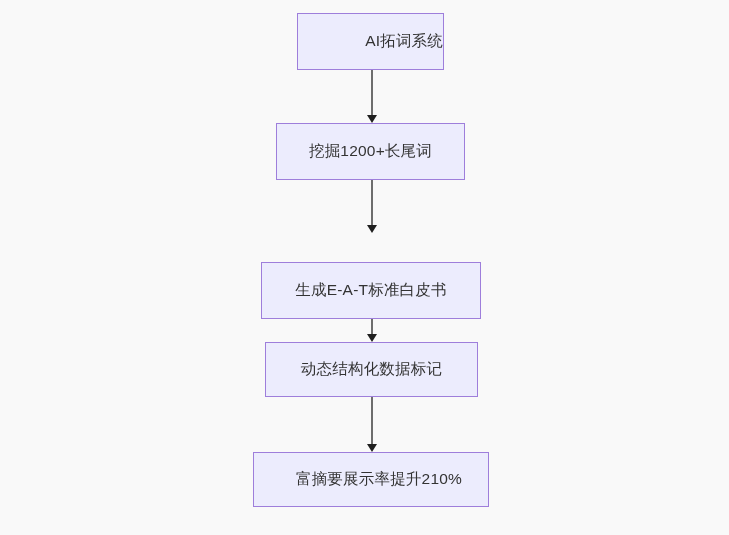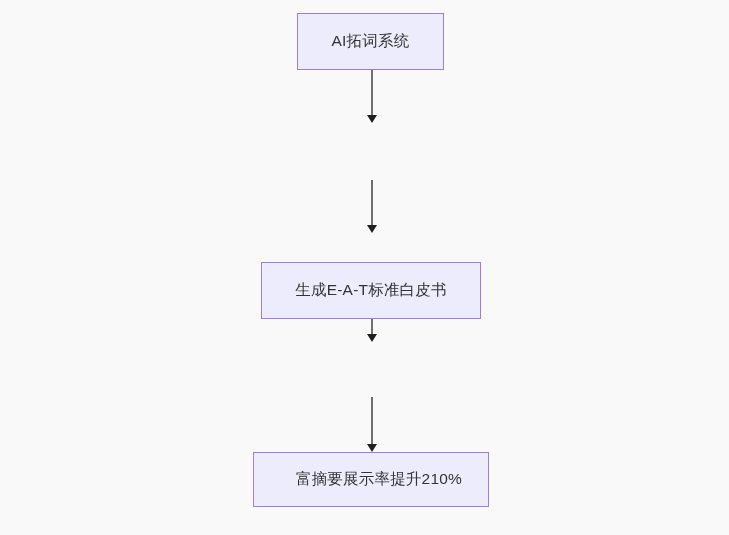--- a/index.html
+++ b/index.html
@@ -68,22 +68,28 @@
       <div class="edge-head" style="top: 45px; border-top-color: rgb(31, 31, 31);"></div>
     </div>
     <div class="edge" style="left: 371px; top: 290px; height: 52px; width: 1.6px;">
       <div class="edge-line" style="height: 45px; background: rgb(109, 109, 109);"></div>
       <div class="edge-head" style="top: 44px; border-top-color: rgb(31, 31, 31);"></div>
     </div>
     <div class="edge" style="left: 371px; top: 397px; height: 55px; width: 1.6px;">
       <div class="edge-line" style="height: 48px; background: rgb(109, 109, 109);"></div>
       <div class="edge-head" style="top: 47px; border-top-color: rgb(31, 31, 31);"></div>
     </div>
-    <div class="node" style="left: 297px; top: 13px; width: 147px; height: 57px; background: rgb(236, 236, 253); border-color: rgb(158, 126, 219); color: rgb(51, 51, 51);">
+    <div class="node" style="left: 297px; top: 13px; width: 147px; height: 57px; background: rgb(236, 236, 253); border-color: rgb(158, 126, 219); color: rgb(51, 51, 51); justify-content: flex-end;">
       <span class="node-label">AI拓词系统</span>
+    </div>
+    <div class="node" style="left: 276px; top: 123px; width: 189px; height: 57px; background: rgb(236, 236, 253); border-color: rgb(158, 126, 219); color: rgb(51, 51, 51);">
+      <span class="node-label">挖掘1200+长尾词</span>
     </div>
     <div class="node" style="left: 261px; top: 233px; width: 220px; height: 57px; background: rgb(236, 236, 253); border-color: rgb(158, 126, 219); color: rgb(51, 51, 51); margin-top: 29px;">
       <span class="node-label">生成E-A-T标准白皮书</span>
+    </div>
+    <div class="node" style="left: 265px; top: 342px; width: 213px; height: 55px; background: rgb(236, 236, 253); border-color: rgb(158, 126, 219); color: rgb(51, 51, 51);">
+      <span class="node-label">动态结构化数据标记</span>
     </div>
     <div class="node" style="left: 253px; top: 452px; width: 236px; height: 55px; background: rgb(236, 236, 253); border-color: rgb(158, 126, 219); color: rgb(51, 51, 51); padding-left: 16px;">
       <span class="node-label">富摘要展示率提升210%</span>
     </div>
   </div>
 
 </body></html>

